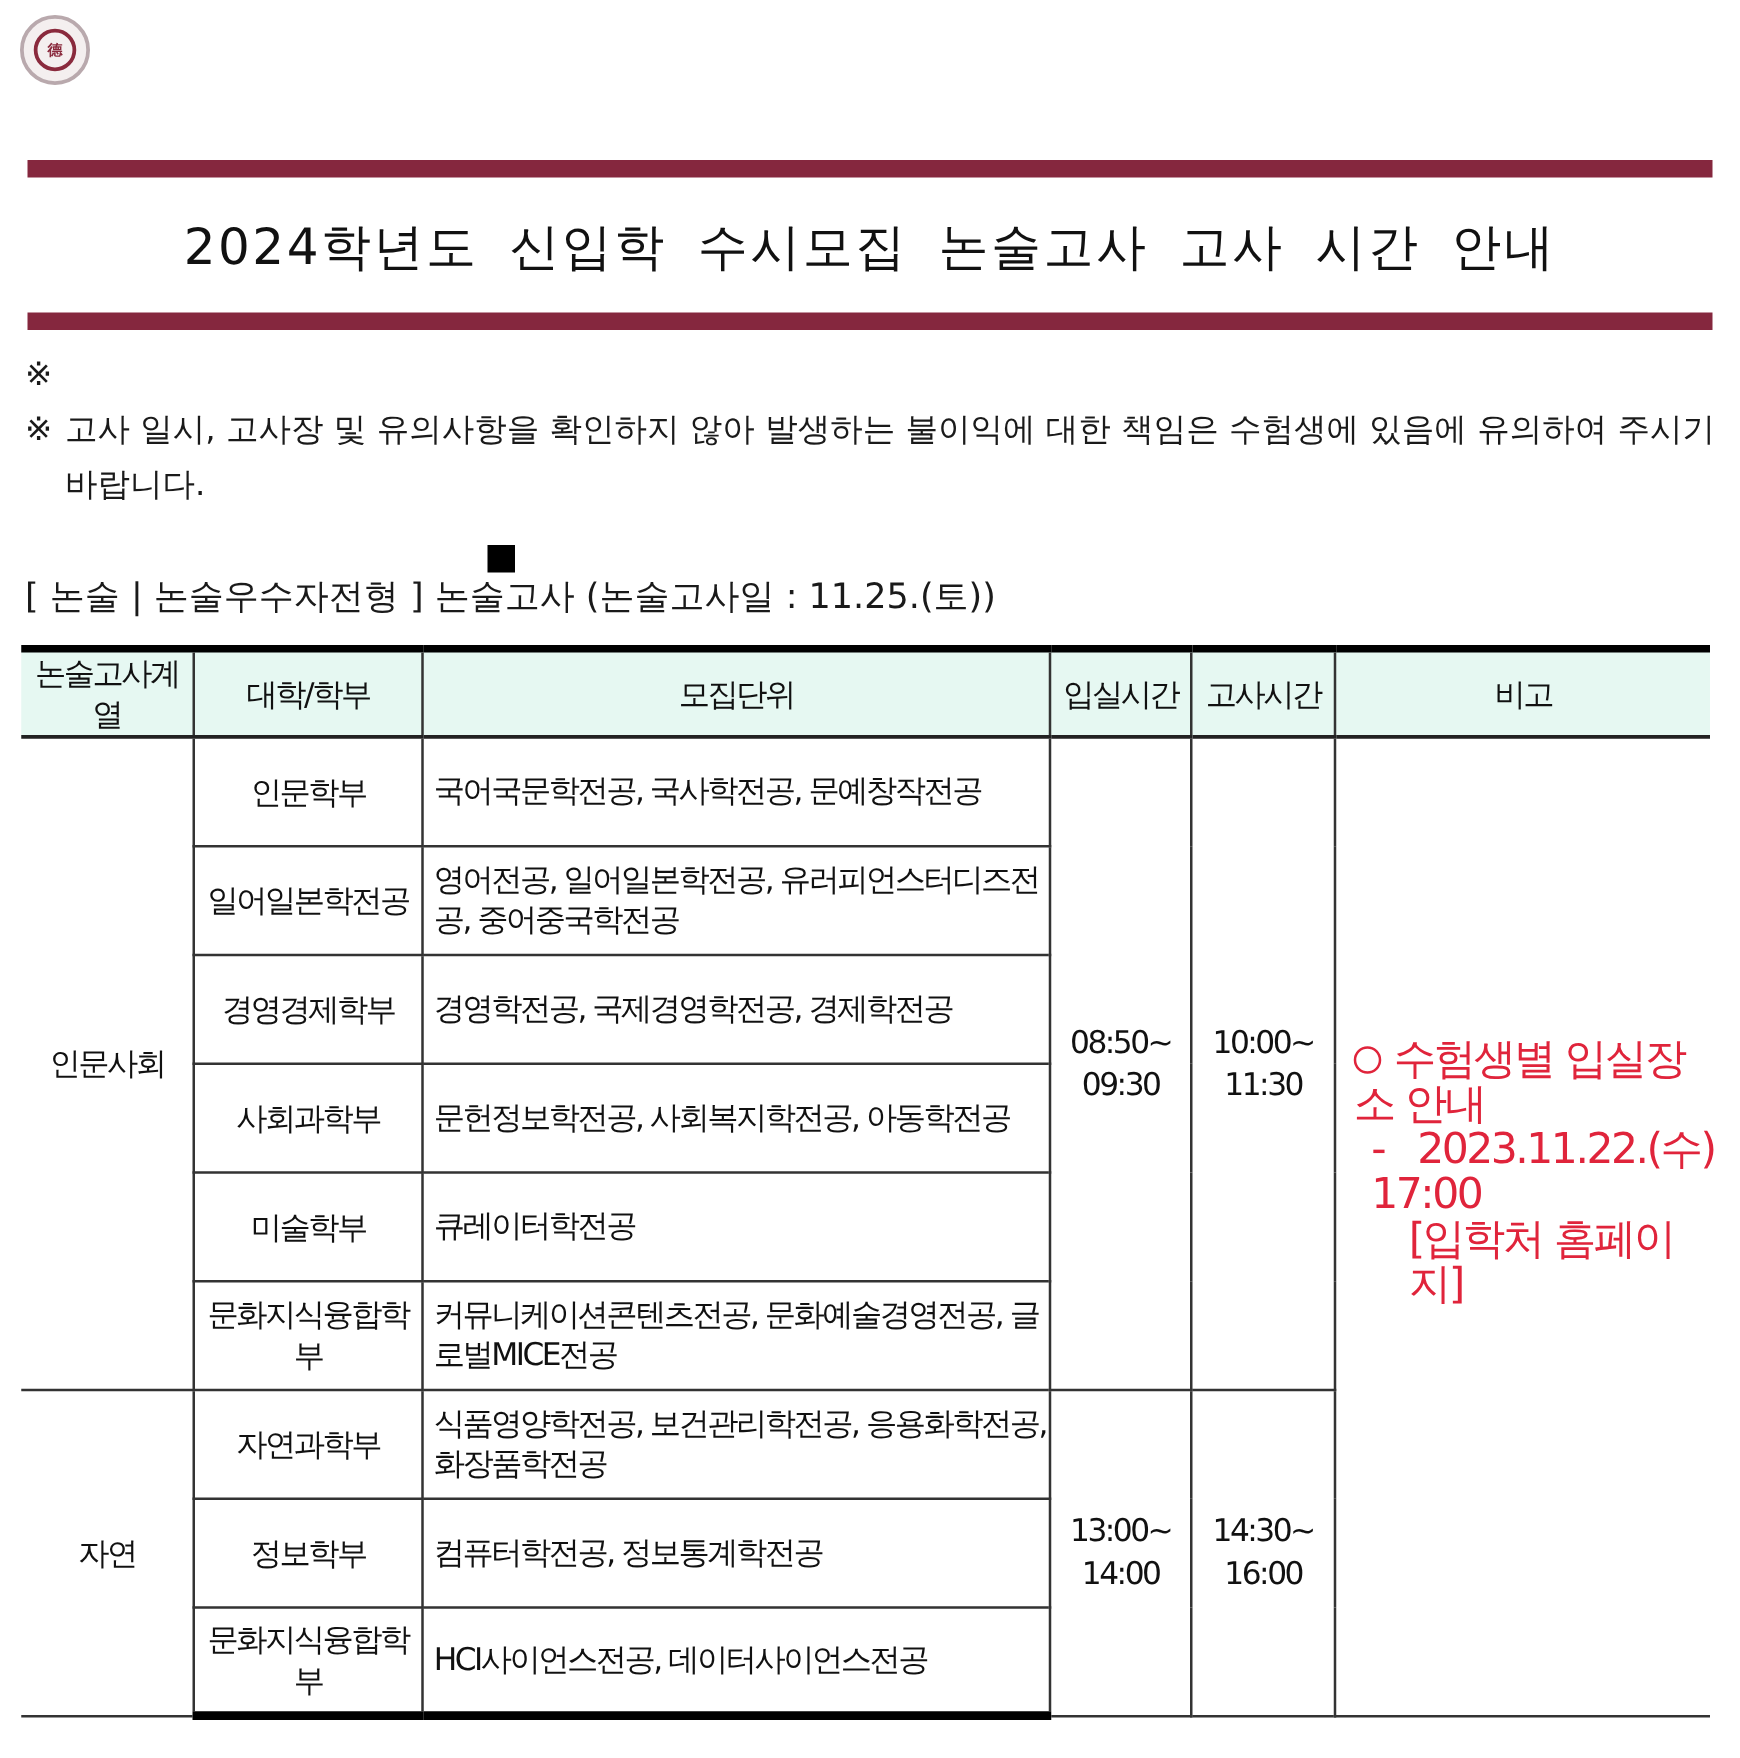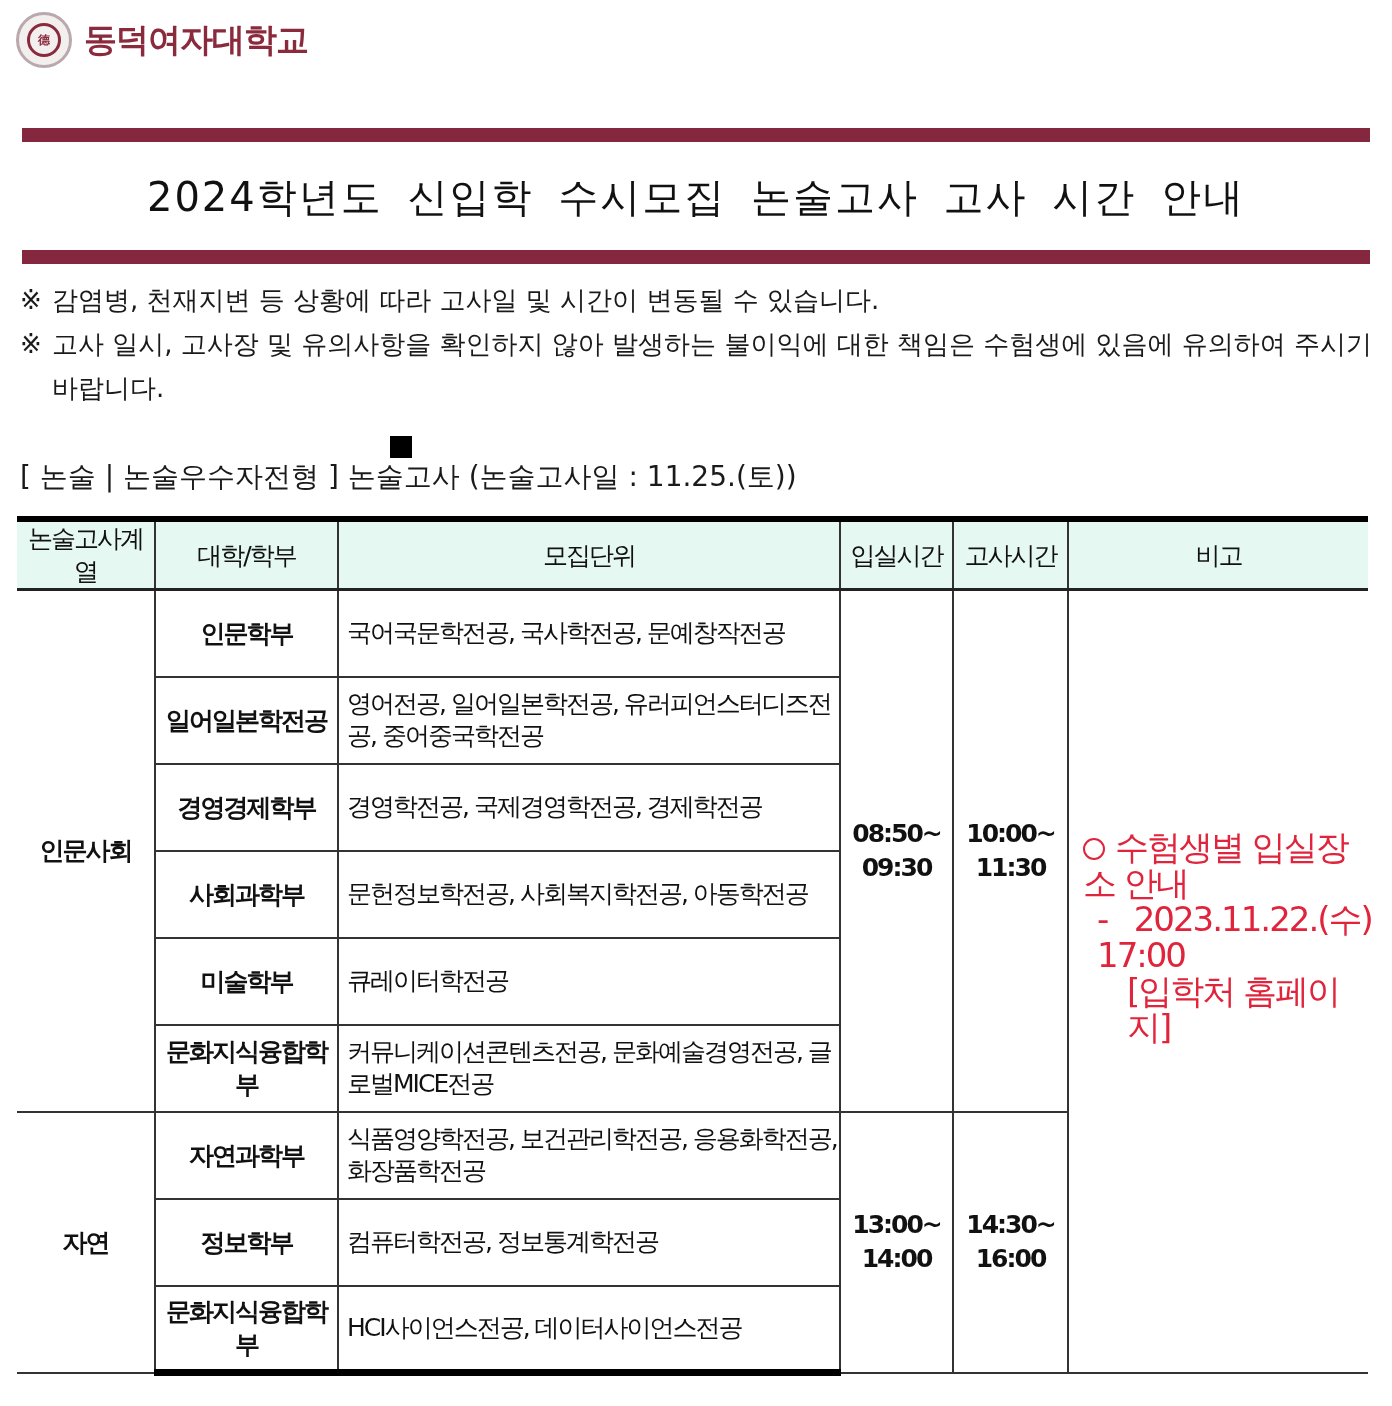--- a/index.html
+++ b/index.html
@@ -21,48 +21,46 @@
   .note .mark { width:32px; flex:none; }
   .section { position:absolute; left:20px; top:436px; font-size:28px; color:#1a1a1a; display:flex; align-items:center;flex-direction:column; }
   .section .sq { width:22px; height:22px; background:#000; margin-right:14px; }
   table.sched { position:absolute; left:17px; top:516px; width:1351px; border-collapse:collapse; table-layout:fixed;
         font-size:25px; letter-spacing:-2px; color:#111; }
   table.sched th, table.sched td { border:2px solid #333; padding:0; }
   table.sched thead th { background:#e6f8f2; height:64px; font-weight:normal; border-top:6px solid #000; border-bottom:3px solid #222; }
   table.sched tbody tr:last-child td { border-bottom:7px solid #000; }
   table.sched th:first-child, table.sched td.grp { border-left:none; }
   table.sched th:last-child, table.sched td.remark { border-right:none; }
-  td.grp, td.dept, td.time { text-align:center; vertical-align:middle;font-weight:bold; }
+  td.grp, td.dept, td.time { text-align:center; vertical-align:middle; }
   td.units { text-align:left; padding-left:8px !important; line-height:32px; }
   td.time { line-height:34px; }
   tr.r { height:87px; }
   td.remark { vertical-align:middle; color:#e0243b; font-size:34px; line-height:36px; padding-left:10px !important; }
   .remark-box { position:relative; top:-44px; left:4px; }
   .rm1 .circ { display:inline-block; width:18px; height:18px; border:2px solid #e0243b; border-radius:50%; margin-right:10px; vertical-align:-1px; }
   .rm2 { padding-left:14px; }
   .rm3 { padding-left:44px; }
 </style>
 </head>
 <body>
 
 <div class="logo">
   <div class="seal">
     <div class="seal-inner">德</div>
   </div>
-  <div class="logo-text">동덕여자대학교</div>
 </div>
 
 <div class="bar top"></div>
 <div class="title">2024학년도 신입학 수시모집 논술고사 고사 시간 안내</div>
 <div class="bar bottom"></div>
 
 <div class="notes">
   <div class="note">
     <span class="mark">※</span>
-    <span>감염병, 천재지변 등 상황에 따라 고사일 및 시간이 변동될 수 있습니다.</span>
   </div>
   <div class="note">
     <span class="mark">※</span>
     <span>고사 일시, 고사장 및 유의사항을 확인하지 않아 발생하는 불이익에 대한 책임은 수험생에 있음에 유의하여 주시기 바랍니다.</span>
   </div>
 </div>
 
 <div class="section">
   <span class="sq"></span>
   <span>[ 논술 | 논술우수자전형 ] 논술고사 (논술고사일 : 11.25.(토))</span>

